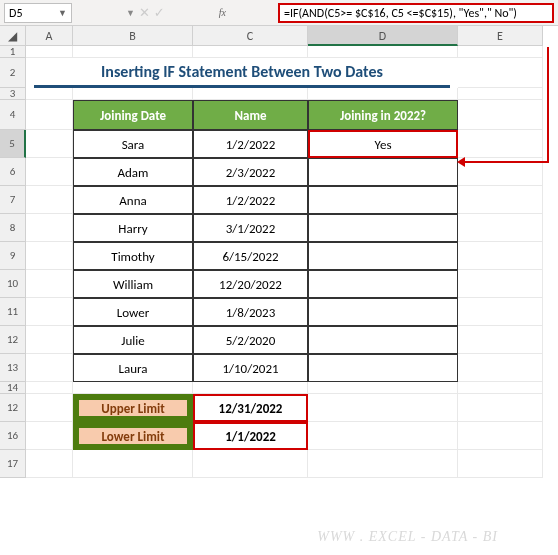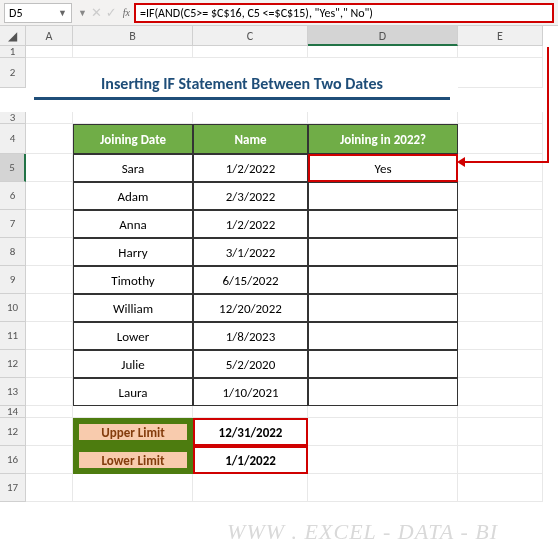--- a/index.html
+++ b/index.html
@@ -12,20 +12,21 @@
       overflow: hidden;
       position: relative;
     }
     .name-box-row {
       display: flex;
       align-items: center;
       background: #f3f2f1;
       border-bottom: 1px solid #d0d0d0;
       height: 26px;
       padding: 2px 4px;
+      gap: 48px;
     }
     .name-box {
       width: 68px;
       height: 20px;
       background: #fff;
       border: 1px solid #c0c0c0;
       font-size: 12px;
       padding: 2px 4px;
       display: flex;
       align-items: center;
@@ -89,21 +90,21 @@
     .title-cell {
       grid-column: 2 / 6;
       height: 30px;
       display: flex;
       align-items: center;
       justify-content: center;
       color: #1f4e79;
       font-weight: bold;
       font-size: 16px;
       border-bottom: 3px solid #1f4e79;
-      margin: 12px 8px;
+      margin: 0 8px;
     }
     .table-header {
       background: #70ad47;
       color: #fff;
       font-weight: bold;
       border: 1px solid #333;
     }
     .table-cell {
       border: 1px solid #333;
       background: #fff;
@@ -150,21 +151,21 @@
       border-top: 5px solid transparent;
       border-bottom: 5px solid transparent;
       border-right: 8px solid #d00000;
       z-index: 5;
     }
     .watermark {
       position: absolute;
       bottom: 10px;
       right: 60px;
       color: #d9d9d9;
-      font-size: 22px;
+      font-size: 14px;
       font-family: Georgia, serif;
       font-style: italic;
       letter-spacing: 1px;
     }
     .empty { background: #fff; }
   </style>
 </head>
 <body>
 
 <div class="name-box-row">

